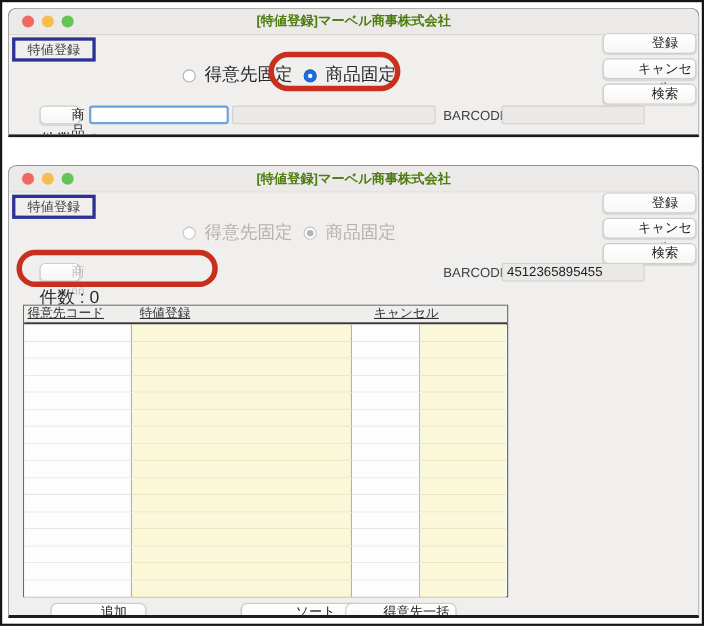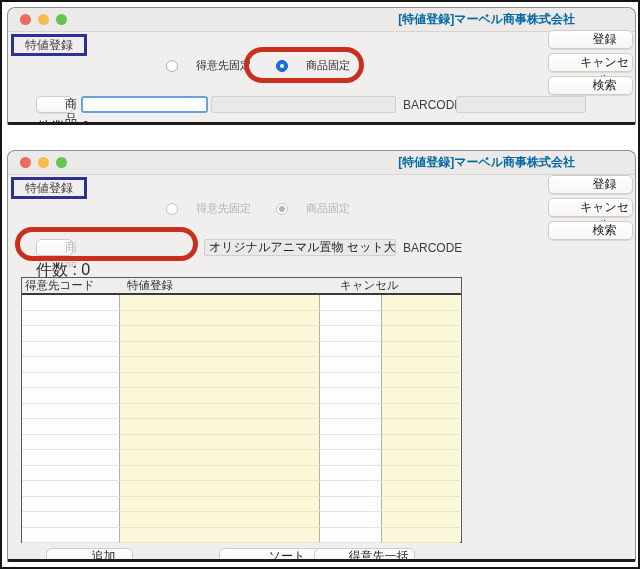--- a/index.html
+++ b/index.html
@@ -21,30 +21,30 @@
     background:#eceae9;border-bottom:1px solid #d6d4d2;
     border-radius:8px 8px 0 0;
   }
   .lights{position:absolute;left:12px;top:6px;display:flex;gap:7px;}
   .light{width:11px;height:11px;border-radius:50%;}
   .light.red{background:#ee6a5f;}
   .light.yellow{background:#f5bd4f;}
   .light.green{background:#62c554;}
   .wtitle{
     position:absolute;left:60px;right:60px;top:0;height:23px;line-height:23px;
-    text-align:right;font-size:12px;font-weight:bold;color:#0369a1;
+    text-align:center;font-size:12px;font-weight:bold;color:#4d7c0f;
     white-space:nowrap;overflow:hidden;
   }
   .badge{
     position:absolute;left:3px;top:26px;width:76px;height:22px;
     border:3px solid #2d3193;box-sizing:border-box;
     font-size:12px;color:#3c3c3c;text-align:center;line-height:17px;
     background:transparent;
   }
-  .radio-item{position:absolute;display:flex;align-items:center;gap:18px;font-size:11px;color:#2a2a2a;}
+  .radio-item{position:absolute;display:flex;align-items:center;gap:8px;font-size:16px;color:#2a2a2a;}
   .radio{width:12px;height:12px;border-radius:50%;background:#fff;border:1px solid #b3b1af;box-sizing:border-box;position:relative;flex:0 0 auto;}
   .radio.sel-blue{background:#1c6ce3;border:1px solid #1a5fc8;}
   .radio.sel-blue::after{content:"";position:absolute;left:3px;top:3px;width:4px;height:4px;border-radius:50%;background:#fff;}
   .radio.dis{border-color:#c7c5c3;}
   .radio.sel-gray::after{content:"";position:absolute;left:2px;top:2px;width:6px;height:6px;border-radius:50%;background:#b6b4b2;}
   .dim{color:#b4b2b0;}
   .mac-btn{
     position:absolute;height:19px;background:linear-gradient(#ffffff,#f7f6f5);
     border:1px solid #cfcdcb;border-radius:5px;box-sizing:border-box;
     font-size:12px;color:#1d1d1d;text-align:center;line-height:17px;
@@ -65,21 +65,21 @@
   .count{position:absolute;font-size:16px;color:#2a2a2a;white-space:nowrap;}
   
   .ptable{
     position:absolute;left:13px;top:126px;width:441px;height:266px;
     border:1.5px solid #5a5a5a;box-sizing:border-box;background:#fff;
   }
   .thead{
     position:relative;height:15px;background:#efeeec;border-bottom:2px solid #3a3a3a;
     font-size:11.5px;color:#2f2f2f;
   }
-  .thead span{position:absolute;top:0;line-height:14px;white-space:nowrap;}
+  .thead span{position:absolute;top:0;line-height:14px;white-space:nowrap;text-decoration:underline;}
   .th1{left:3px;} .th2{left:105px;} .th3{left:318px;}
   .tbody{position:relative;}
   .trow{display:flex;height:15.5px;}
   .tcell{box-sizing:border-box;border-right:1px solid #b3b1ae;border-bottom:1px solid rgba(0,0,0,0.09);background:#fdfdfd;}
   .tcell.yellow{background:#fbf7d9;border-bottom:1px solid rgba(120,110,40,0.12);}
   .c1{width:98px;} .c2{width:200px;} .c3{width:62px;} .c4{width:78px;border-right:none;}
   .foot-btn{height:16px;border-radius:6px;line-height:14px;font-size:12px;}
 </style>
 </head>
 <body>
@@ -140,22 +140,22 @@
     <div class="radio-item dim" style="left:268px;top:50px;">
       <span class="radio dis sel-gray"></span>
       <span>商品固定</span>
     </div>
 
     <div class="mac-btn side-btn" style="top:24px;">登録</div>
     <div class="mac-btn side-btn" style="top:47px;">キャンセル</div>
     <div class="mac-btn side-btn" style="top:70px;">検索</div>
 
     <div class="mac-btn disabled" style="left:28px;top:88px;width:37px;height:17px;line-height:15px;">商品</div>
-    <div class="field readonly" style="left:196px;top:88px;width:192px;">オリジナルアニマル置物 セット大</div>
     <span class="small-label" style="left:395px;top:90px;">BARCODE</span>
+    <div class="field readonly" style="left:448px;top:88px;width:130px;">4512365895455</div>
     <div class="red-oval" style="left:7px;top:76px;width:183px;height:34px;"></div>
 
     <div class="count" style="left:28px;top:109px;">件数 : 0</div>
 
     <div class="ptable">
       <div class="thead">
         <span class="th1">得意先コード</span>
         <span class="th2">特値登録</span>
         <span class="th3">キャンセル</span>
       </div>

